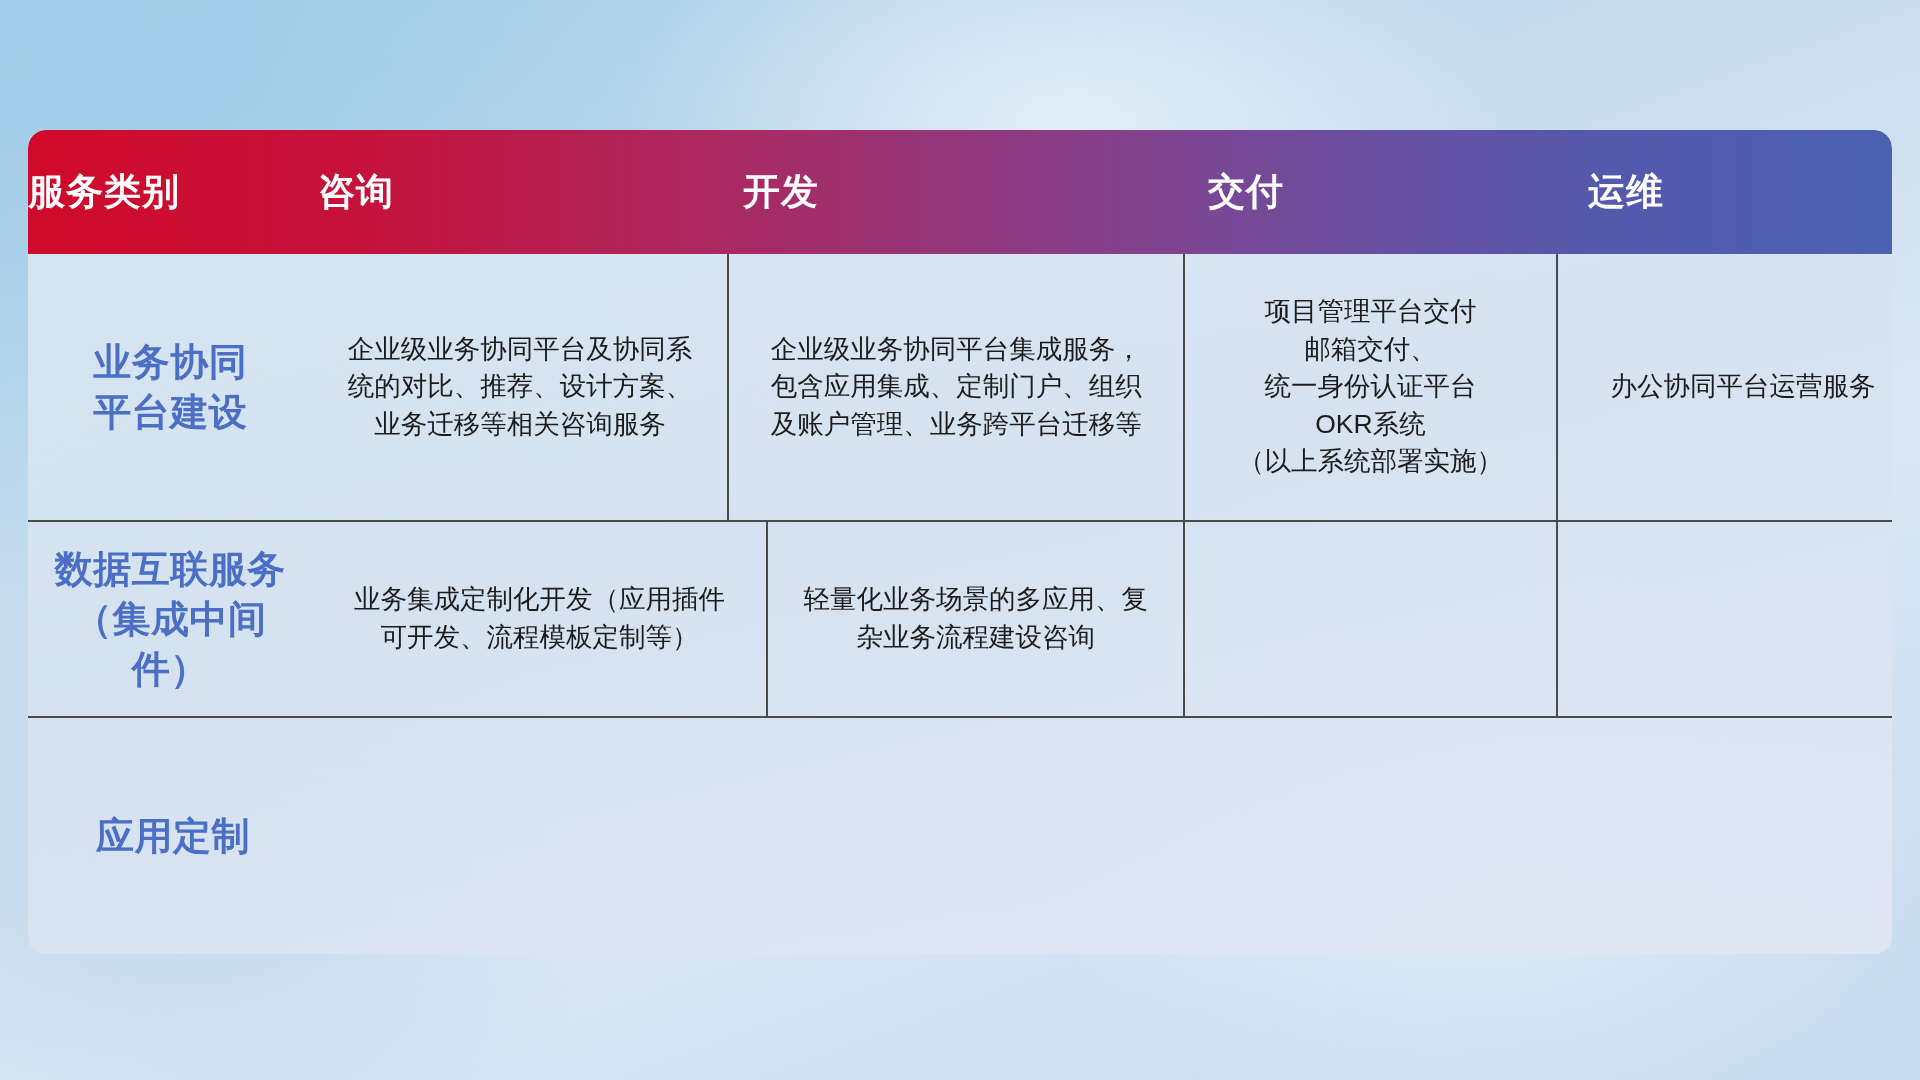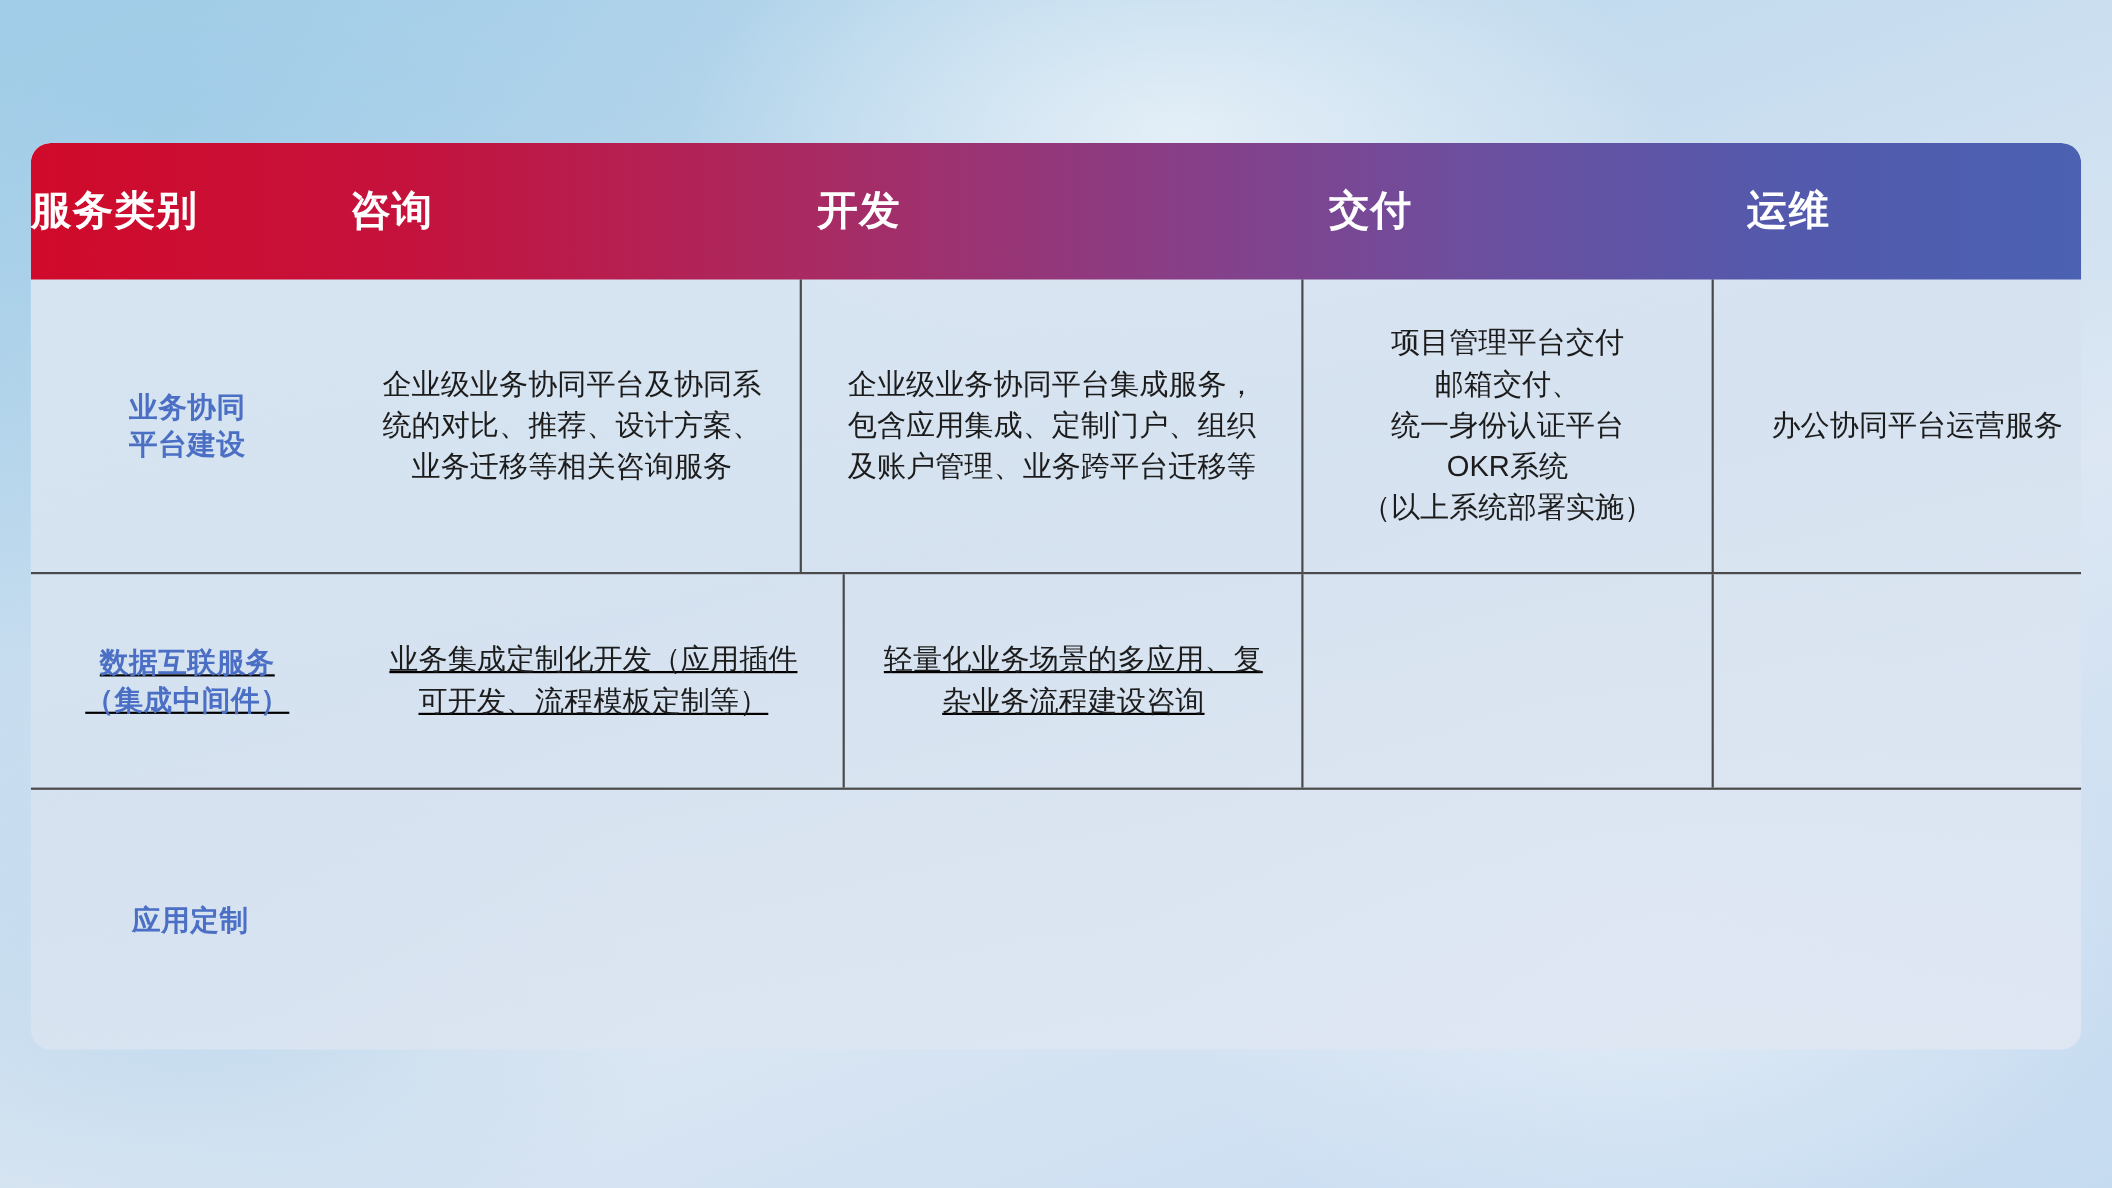--- a/index.html
+++ b/index.html
@@ -87,21 +87,21 @@
   }
 
   .row {
     display: flex;
     width: 100%;
     border-bottom: 2px solid #4a4a4a;
   }
   .row:last-child { border-bottom: none; }
 
   .row-1 { height: 268px; }
-  .row-2 { height: 196px; text-decoration: underline; }
+  .row-2 { height: 196px; }
   .row-3 { height: 236px; }
 
   .cell {
     display: flex;
     align-items: center;
     justify-content: center;
     text-align: center;
     padding: 1px 14px;
     border-right: 2px solid #4a4a4a;
     line-height: 1.42;
@@ -113,21 +113,21 @@
 
   
   .col-cat  { width: 290px; border-right: none; }
   .col-con  { width: 425px; }
   .col-dev  { width: 465px; }
   .col-del  { width: 380px; }
   .col-ops  { width: 304px; }
 
   .row-label {
     color: #4a6fc4;
-    font-size: 26px;
+    font-size: 38px;
     font-weight: bold;
     line-height: 1.32;
     white-space: pre-line;
     letter-spacing: 0.5px;
   }
 </style>
 </head>
 <body>
 
 <div class="bg-glow-1"></div>

